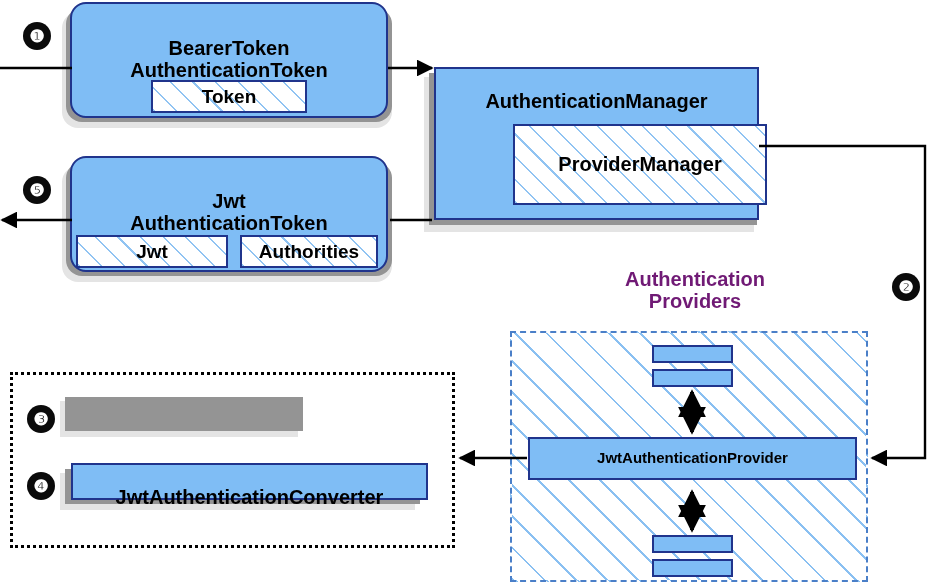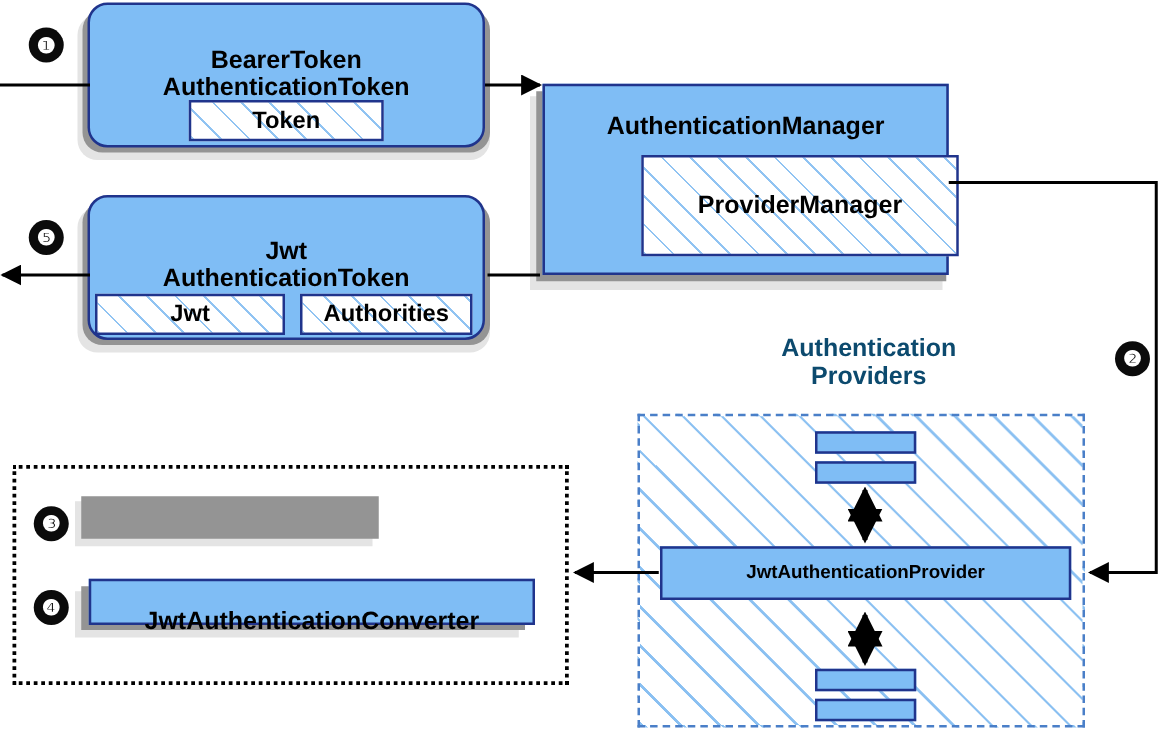--- a/index.html
+++ b/index.html
@@ -95,21 +95,21 @@
   
   .stub {
     background: #7fbdf5;
     border: 2px solid #20348c;
     z-index: 4;
   }
 
   
   .plainlabel {
     font-weight: bold;
-    color: #0c4a6e;
+    color: #701a75;
     text-align: center;
     line-height: 1.12;
     white-space: pre-line;
     z-index: 5;
   }
 
   
   .badge {
     width: 26px; height: 26px;
     border-radius: 50%;

